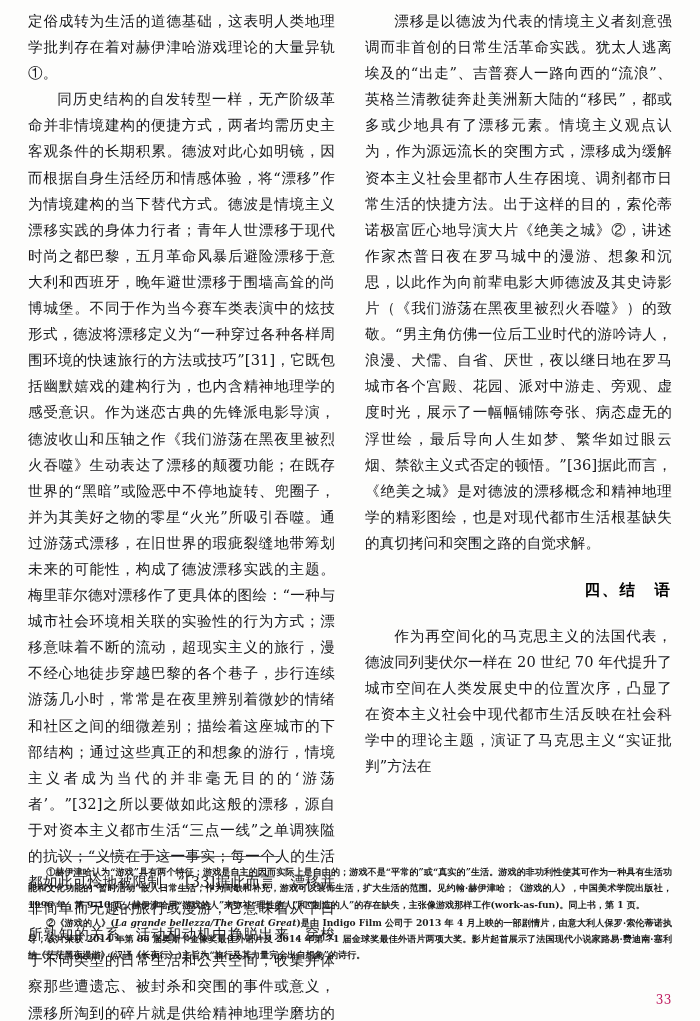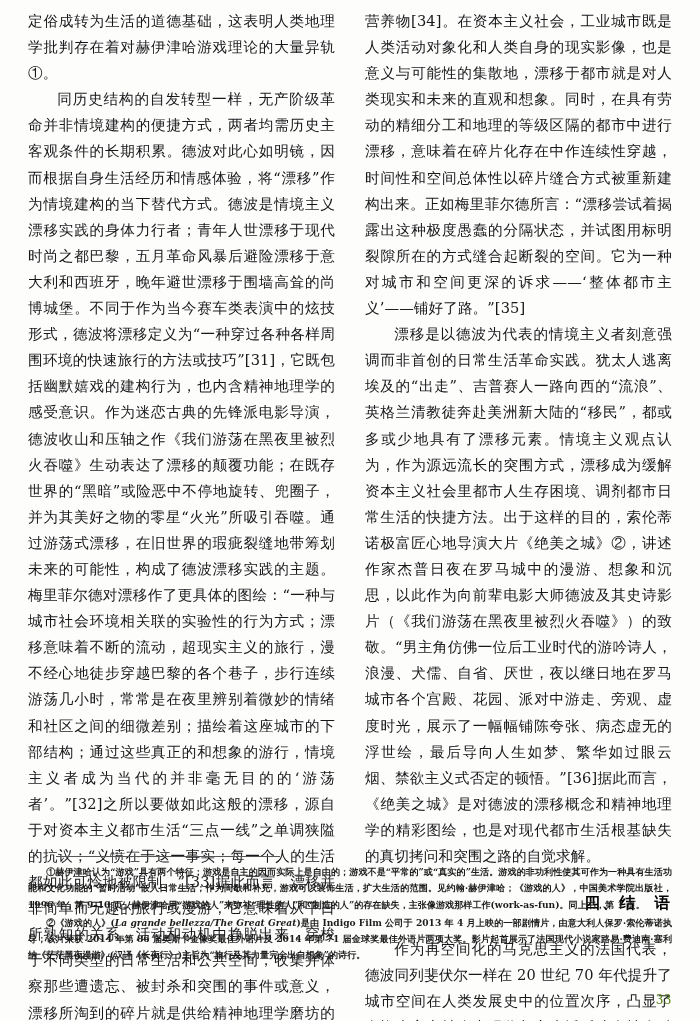--- a/index.html
+++ b/index.html
@@ -95,39 +95,38 @@
   .fn i {
     font-style: italic;
   }
 
   
   .page-number {
     position: absolute;
     right: 28px;
     bottom: 14px;
     font-size: 12px;
-    color: #4d7c0f;
+    color: #be185d;
     font-family: "DejaVu Serif", "Liberation Serif", serif;
     letter-spacing: 0.5px;
   }
 </style>
 </head>
 <body>
 
 <div class="page">
 
   <div class="columns">
 
     <div class="col">
       <p class="para">定俗成转为生活的道德基础，这表明人类地理学批判存在着对赫伊津哈游戏理论的大量异轨①。</p>
       <p class="para indent">同历史结构的自发转型一样，无产阶级革命并非情境建构的便捷方式，两者均需历史主客观条件的长期积累。德波对此心如明镜，因而根据自身生活经历和情感体验，将“漂移”作为情境建构的当下替代方式。德波是情境主义漂移实践的身体力行者；青年人世漂移于现代时尚之都巴黎，五月革命风暴后避险漂移于意大利和西班牙，晚年避世漂移于围墙高耸的尚博城堡。不同于作为当今赛车类表演中的炫技形式，德波将漂移定义为“一种穿过各种各样周围环境的快速旅行的方法或技巧”[31]，它既包括幽默嬉戏的建构行为，也内含精神地理学的感受意识。作为迷恋古典的先锋派电影导演，德波收山和压轴之作《我们游荡在黑夜里被烈火吞噬》生动表达了漂移的颠覆功能；在既存世界的“黑暗”或险恶中不停地旋转、兜圈子，并为其美好之物的零星“火光”所吸引吞噬。通过游荡式漂移，在旧世界的瑕疵裂缝地带筹划未来的可能性，构成了德波漂移实践的主题。梅里菲尔德对漂移作了更具体的图绘：“一种与城市社会环境相关联的实验性的行为方式；漂移意味着不断的流动，超现实主义的旅行，漫不经心地徒步穿越巴黎的各个巷子，步行连续游荡几小时，常常是在夜里辨别着微妙的情绪和社区之间的细微差别；描绘着这座城市的下部结构；通过这些真正的和想象的游行，情境主义者成为当代的并非毫无目的的‘游荡者’。”[32]之所以要做如此这般的漂移，源自于对资本主义都市生活“三点一线”之单调狭隘的抗议；“义愤在于这一事实；每一个人的生活都如此可怜地被限制。”[33]据此而言，漂移并非简单而无趣的旅行或漫游，它意味着从平日所熟知的关系、活动和动机中挣脱出来，穿梭于不同类型的日常生活和公共空间，收集并体察那些遭遗忘、被封杀和突围的事件或意义，漂移所淘到的碎片就是供给精神地理学磨坊的精致原料。终结科西克所谓的历史与平日的“离异”，在平日背后凸显历史的超越实在，这才是精神地理学磨坊所要碾磨出的</p>
     </div>
 
     <div class="col">
-      <p class="para">营养物[34]。在资本主义社会，工业城市既是人类活动对象化和人类自身的现实影像，也是意义与可能性的集散地，漂移于都市就是对人类现实和未来的直观和想象。同时，在具有劳动的精细分工和地理的等级区隔的都市中进行漂移，意味着在碎片化存在中作连续性穿越，时间性和空间总体性以碎片缝合方式被重新建构出来。正如梅里菲尔德所言：“漂移尝试着揭露出这种极度愚蠢的分隔状态，并试图用标明裂隙所在的方式缝合起断裂的空间。它为一种对城市和空间更深的诉求——‘整体都市主义’——铺好了路。”[35]</p>
       <p class="para indent">漂移是以德波为代表的情境主义者刻意强调而非首创的日常生活革命实践。犹太人逃离埃及的“出走”、吉普赛人一路向西的“流浪”、英格兰清教徒奔赴美洲新大陆的“移民”，都或多或少地具有了漂移元素。情境主义观点认为，作为源远流长的突围方式，漂移成为缓解资本主义社会里都市人生存困境、调剂都市日常生活的快捷方法。出于这样的目的，索伦蒂诺极富匠心地导演大片《绝美之城》②，讲述作家杰普日夜在罗马城中的漫游、想象和沉思，以此作为向前辈电影大师德波及其史诗影片（《我们游荡在黑夜里被烈火吞噬》）的致敬。“男主角仿佛一位后工业时代的游吟诗人，浪漫、犬儒、自省、厌世，夜以继日地在罗马城市各个宫殿、花园、派对中游走、旁观、虚度时光，展示了一幅幅铺陈夸张、病态虚无的浮世绘，最后导向人生如梦、繁华如过眼云烟、禁欲主义式否定的顿悟。”[36]据此而言，《绝美之城》是对德波的漂移概念和精神地理学的精彩图绘，也是对现代都市生活根基缺失的真切拷问和突围之路的自觉求解。</p>
       <h2 class="section-heading">四、结　语</h2>
       <p class="para indent">作为再空间化的马克思主义的法国代表，德波同列斐伏尔一样在 20 世纪 70 年代提升了城市空间在人类发展史中的位置次序，凸显了在资本主义社会中现代都市生活反映在社会科学中的理论主题，演证了马克思主义“实证批判”方法在</p>
     </div>
 
   </div>
 
   <div class="footnotes">
     <div class="footnote-rule"></div>
     <p class="fn">①赫伊津哈认为“游戏”具有两个特征；游戏是自主的因而实际上是自由的；游戏不是“平常的”或“真实的”生活。游戏的非功利性使其可作为一种具有生活功能和文化功能的“暂时活动”嵌入日常生活；作为间歇和补充，游戏可以装饰生活，扩大生活的范围。见约翰·赫伊津哈；《游戏的人》，中国美术学院出版社，1996 年，第 9–10 页。赫伊津哈用“游戏的人”来弥补“理性的人”和“制造的人”的存在缺失，主张像游戏那样工作(work-as-fun)。同上书，第 1 页。</p>

